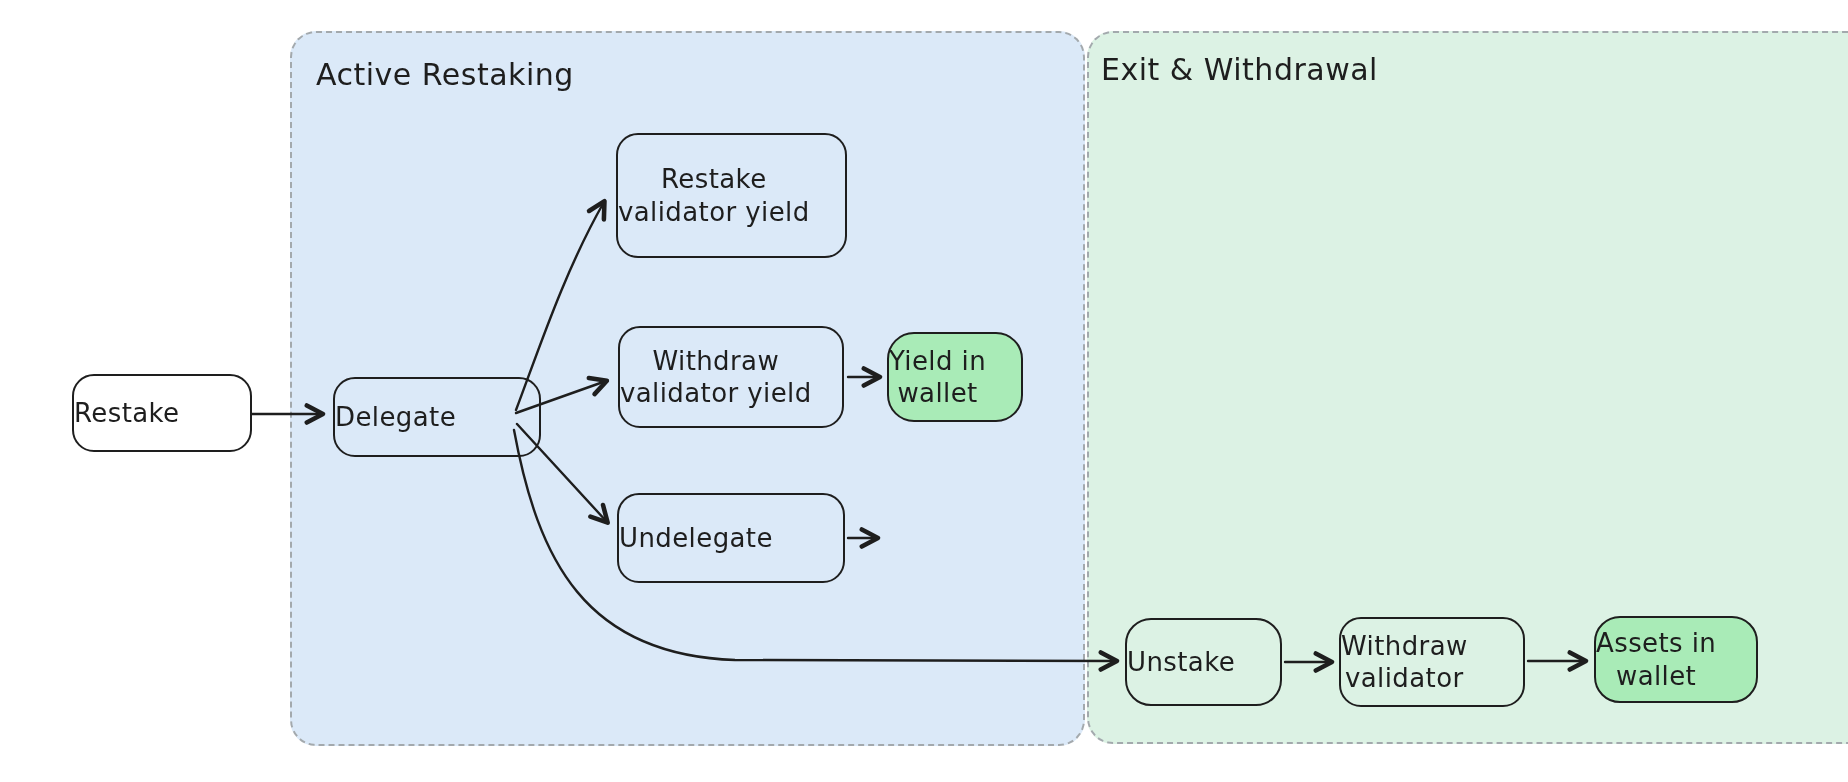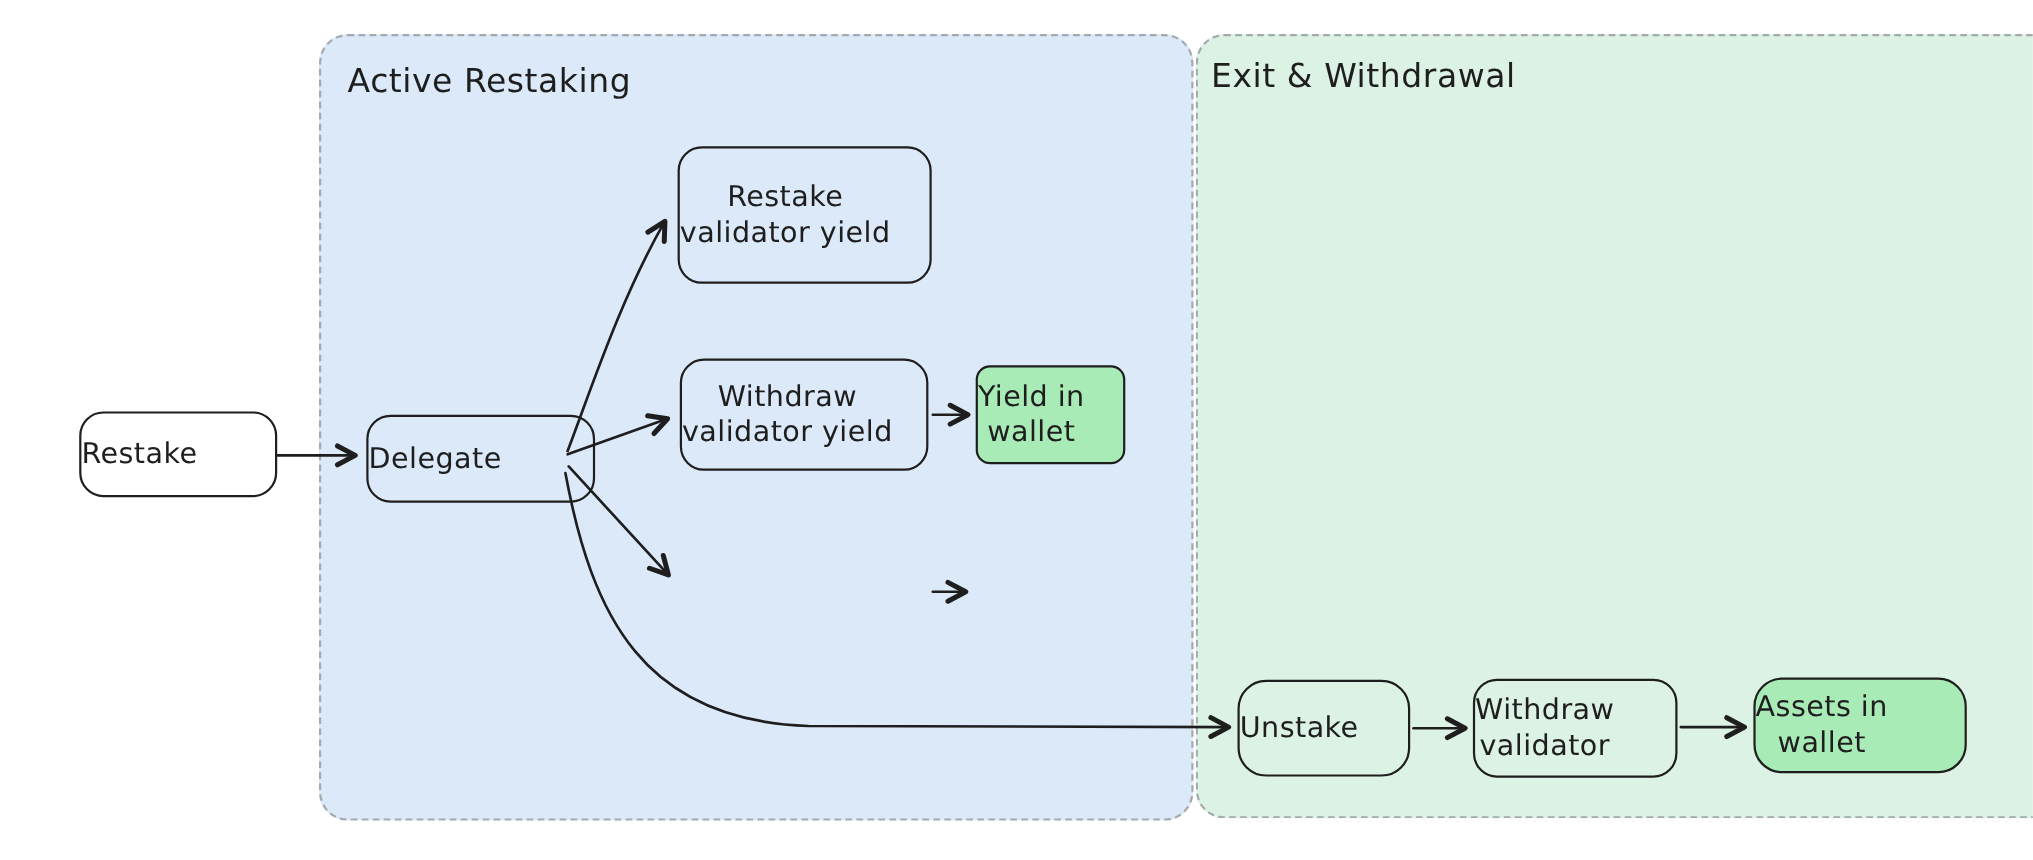--- a/index.html
+++ b/index.html
@@ -46,26 +46,26 @@
     white-space:pre-line;
     color:var(--text);
   }
   .node--white{background:#ffffff;}
   .node--green{background:var(--highlight-fill);}
 
   .n-restake{left:72px;top:374px;width:180px;height:78px;}
   .n-delegate{left:333px;top:377px;width:208px;height:80px;}
   .n-rvy{left:616px;top:133px;width:231px;height:125px;}
   .n-wvy{left:618px;top:326px;width:226px;height:102px;}
-  .n-yiw{left:887px;top:332px;width:136px;height:90px;border-radius:13px;}
+  .n-yiw{left:887px;top:332px;width:136px;height:90px;border-radius:27px;}
   .n-undelegate{left:617px;top:493px;width:228px;height:90px;}
   .n-redelegate{left:885px;top:493px;width:187px;height:89px;}
   .n-unstake{left:1125px;top:618px;width:157px;height:88px;border-radius:26px;}
   .n-wv{left:1339px;top:617px;width:186px;height:90px;}
-  .n-aiw{left:1594px;top:616px;width:194px;height:87px;border-radius:26px;}
+  .n-aiw{left:1594px;top:616px;width:164px;height:87px;border-radius:26px;}
 
   svg.arrows{position:absolute;left:0;top:0;width:1848px;height:782px;pointer-events:none;}
   svg.arrows path{fill:none;stroke:var(--node-border);stroke-width:2.4;stroke-linecap:round;}
 </style>
 </head>
 <body>
 
 <div class="canvas">
 
   <div class="container container--blue">
@@ -109,20 +109,23 @@
   <div class="node n-wvy">
     <span>Withdraw
 validator yield</span>
   </div>
 
   <div class="node node--green n-yiw">
     <span>Yield in
 wallet</span>
   </div>
 
+  <div class="node n-undelegate">
+    <span>Undelegate</span>
+  </div>
 
 
   <div class="node n-unstake">
     <span>Unstake</span>
   </div>
 
   <div class="node n-wv">
     <span>Withdraw
 validator</span>
   </div>

